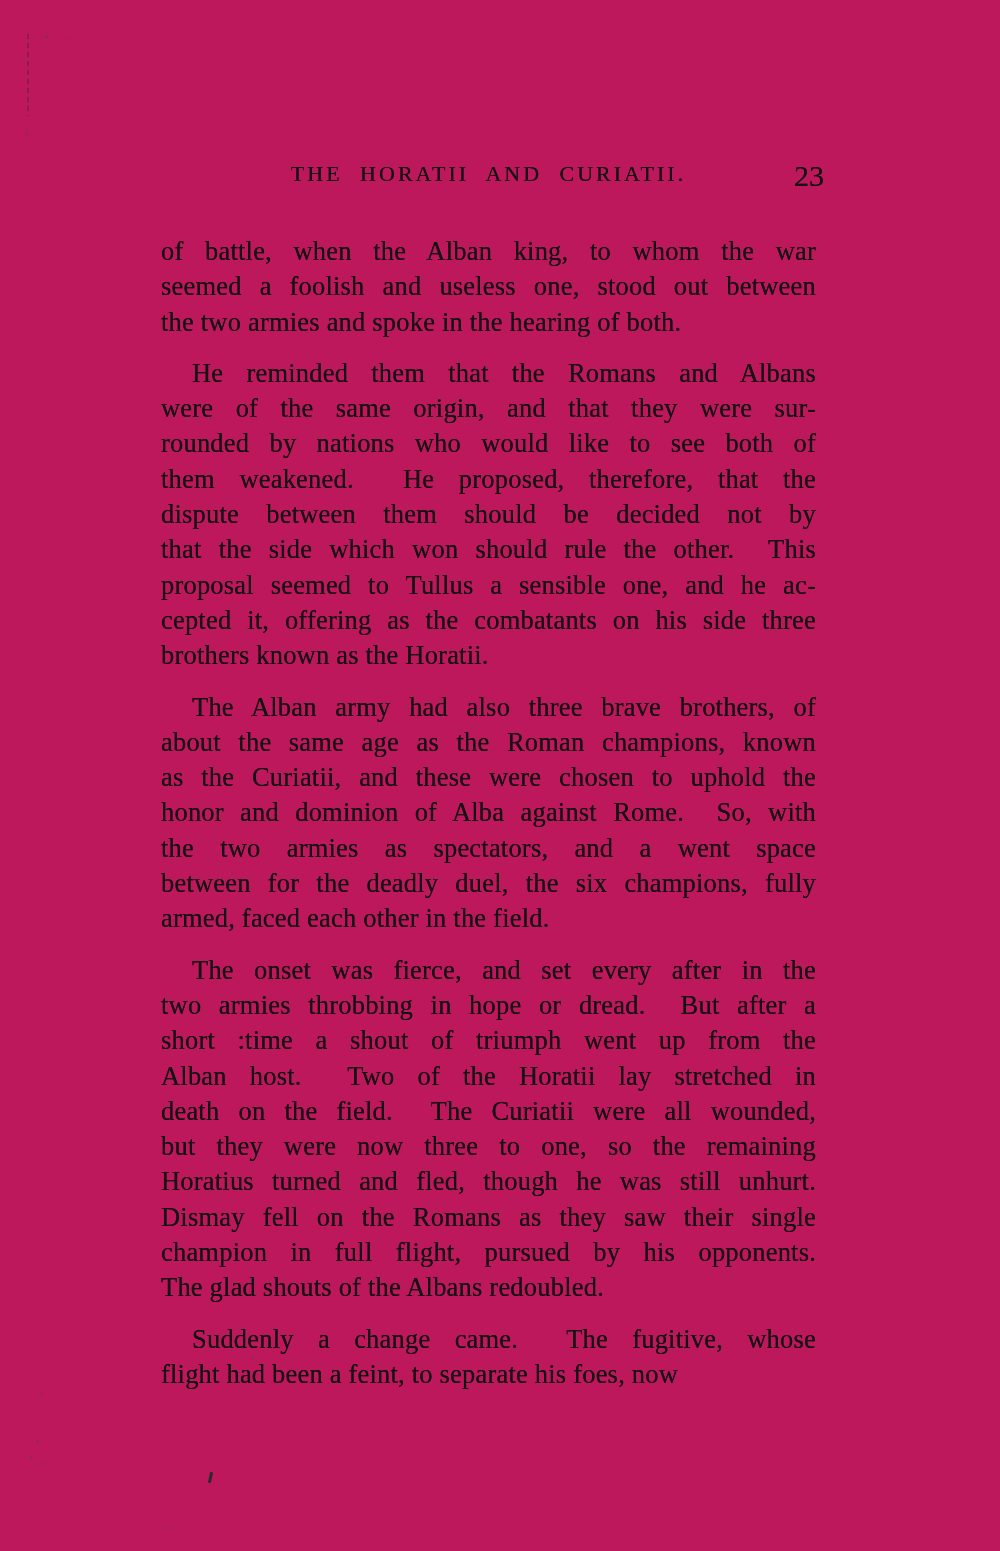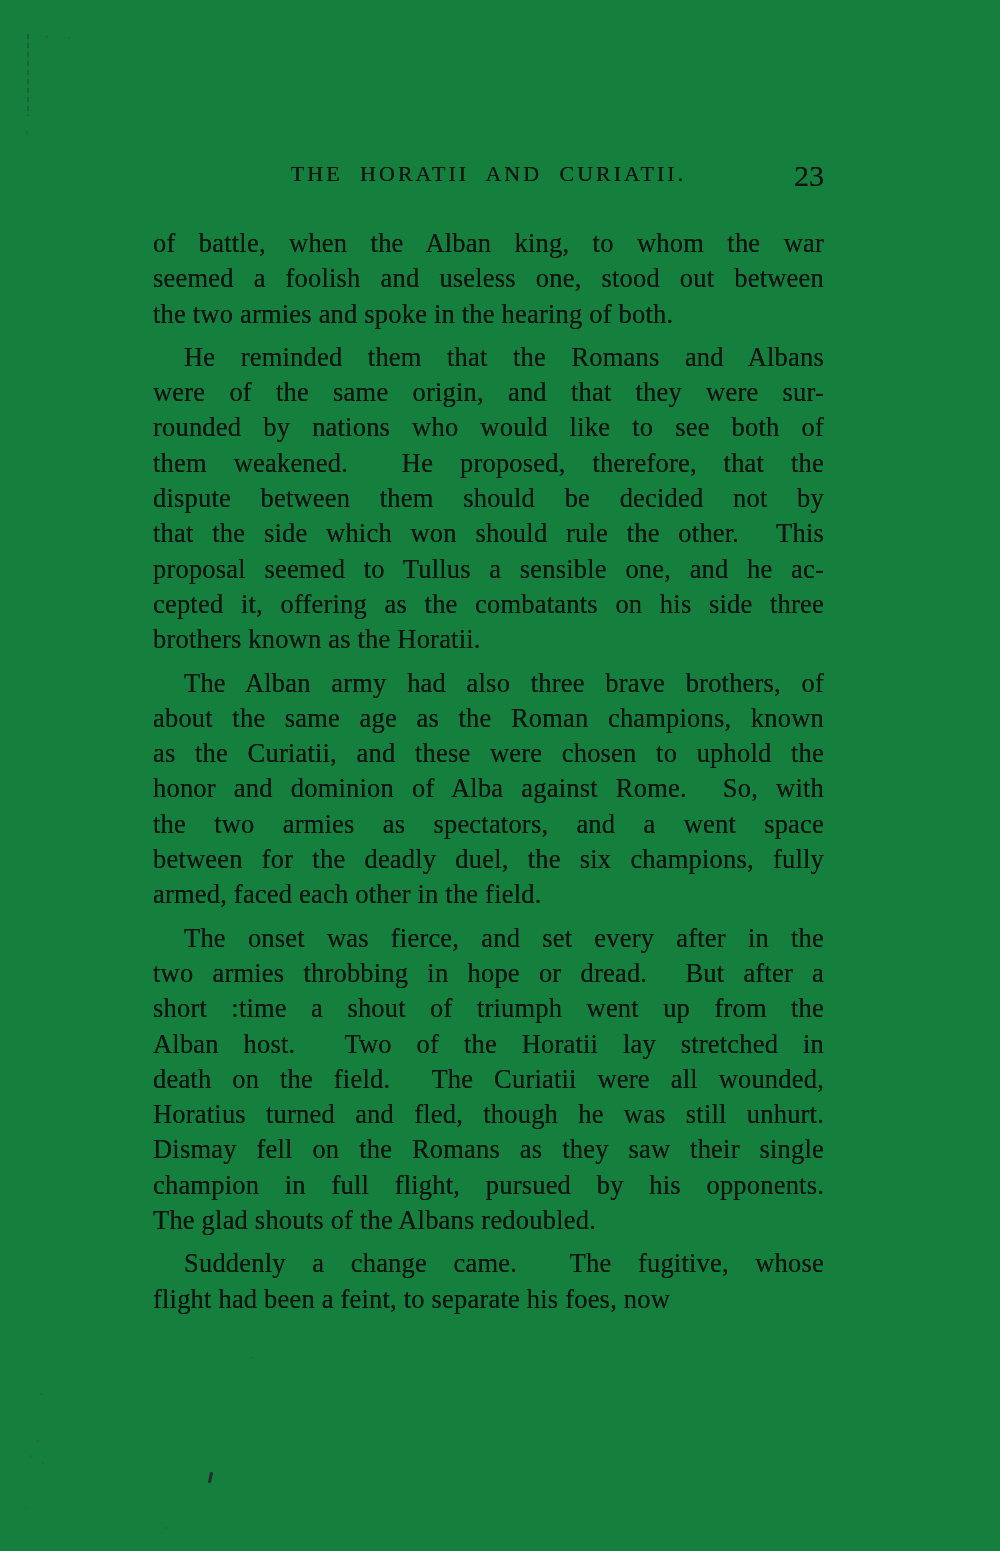--- a/index.html
+++ b/index.html
@@ -4,21 +4,21 @@
 <style>
   html, body {
     margin: 0;
     padding: 0;
     background: #e9e9e9;
   }
   .page {
     position: relative;
     width: 1000px;
     height: 1551px;
-    background: #15803d;
+    background: #be185d;
     overflow: hidden;
     font-family: "Liberation Serif", "DejaVu Serif", serif;
     color: #141414;
   }
 
   
   .running-head {
     position: absolute;
     top: 161px;
     left: 145px;
@@ -48,21 +48,21 @@
   .text-block {
     position: absolute;
     top: 218px;
     left: 145px;
     width: 687px;
     font-size: 26.5px;
     line-height: 35.3px;
     text-shadow: 0 0 0.55px rgba(0,0,0,0.72);
     letter-spacing: 0.2px;
   }
-  .para { margin: 8px; }
+  .para { margin: 16px; }
   .line {
     text-align: justify;
     text-align-last: justify;
     white-space: pre-wrap;
     height: 35.3px;
     overflow: visible;
   }
   .line.indent { padding-left: 31px; }
   .line.last {
     text-align-last: left;
@@ -150,20 +150,21 @@
         <div class="line">the two armies as spectators, and a went space</div>
         <div class="line">between for the deadly duel, the six champions, fully</div>
         <div class="line last">armed, faced each other in the field.</div>
       </div>
       <div class="para">
         <div class="line indent">The onset was fierce, and set every after in the</div>
         <div class="line">two armies throbbing in hope or dread.  But after a</div>
         <div class="line">short :time a shout of triumph went up from the</div>
         <div class="line">Alban host.  Two of the Horatii lay stretched in</div>
         <div class="line">death on the field.  The Curiatii were all wounded,</div>
+        <div class="line">but they were now three to one, so the remaining</div>
         <div class="line">Horatius turned and fled, though he was still unhurt.</div>
         <div class="line">Dismay fell on the Romans as they saw their single</div>
         <div class="line">champion in full flight, pursued by his opponents.</div>
         <div class="line last">The glad shouts of the Albans redoubled.</div>
       </div>
       <div class="para">
         <div class="line indent">Suddenly a change came.  The fugitive, whose</div>
         <div class="line last">flight had been a feint, to separate his foes, now</div>
       </div>
     </div>

